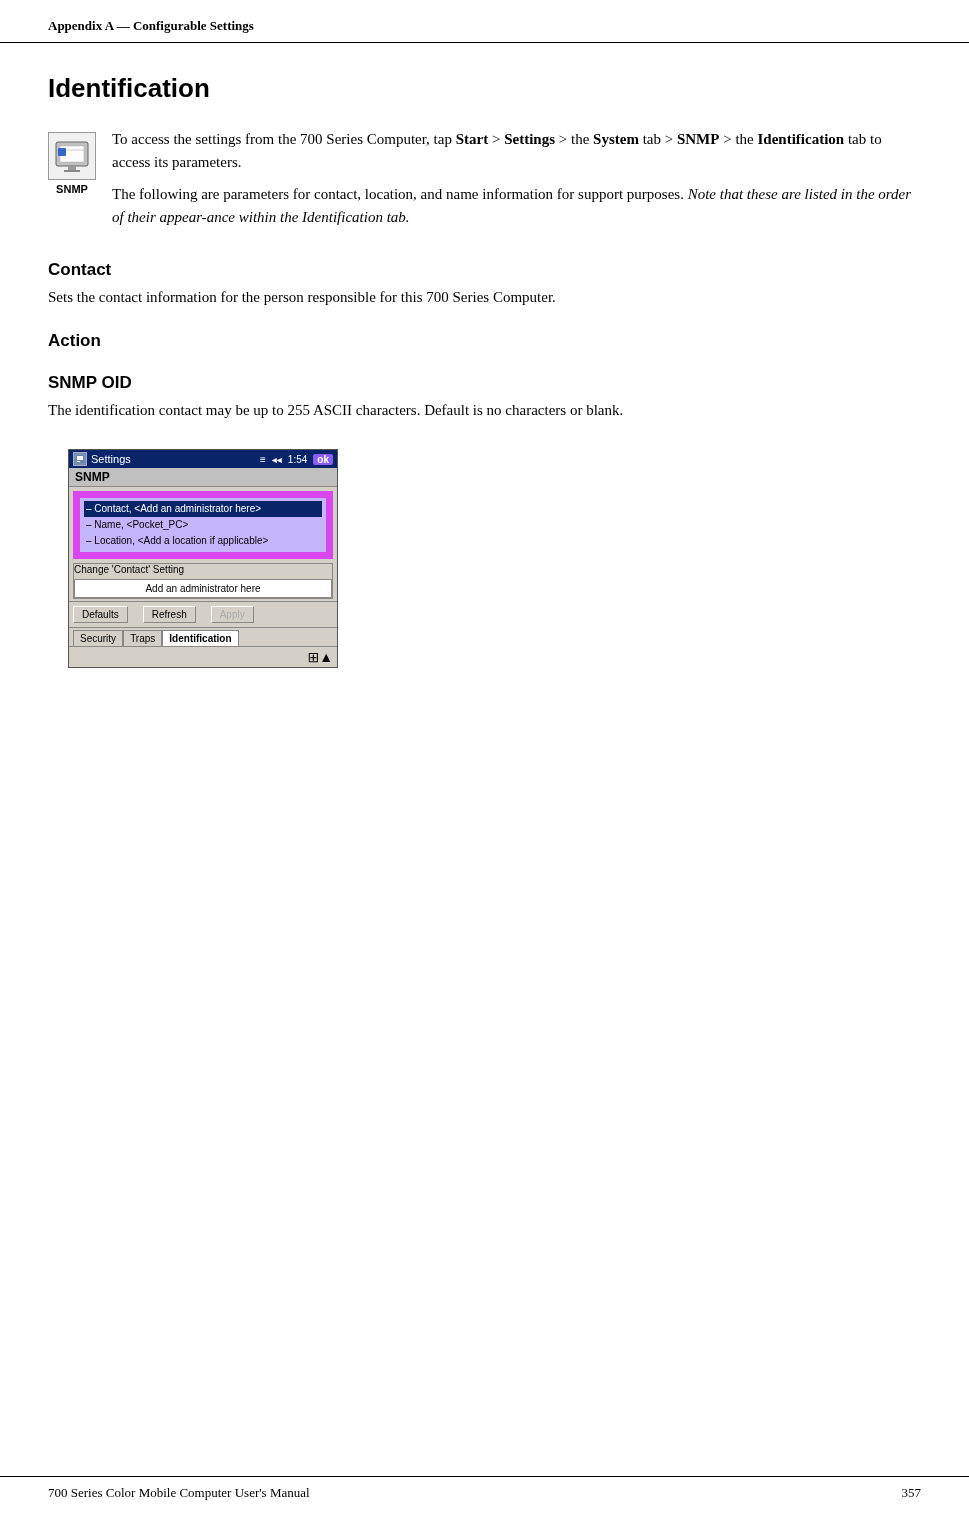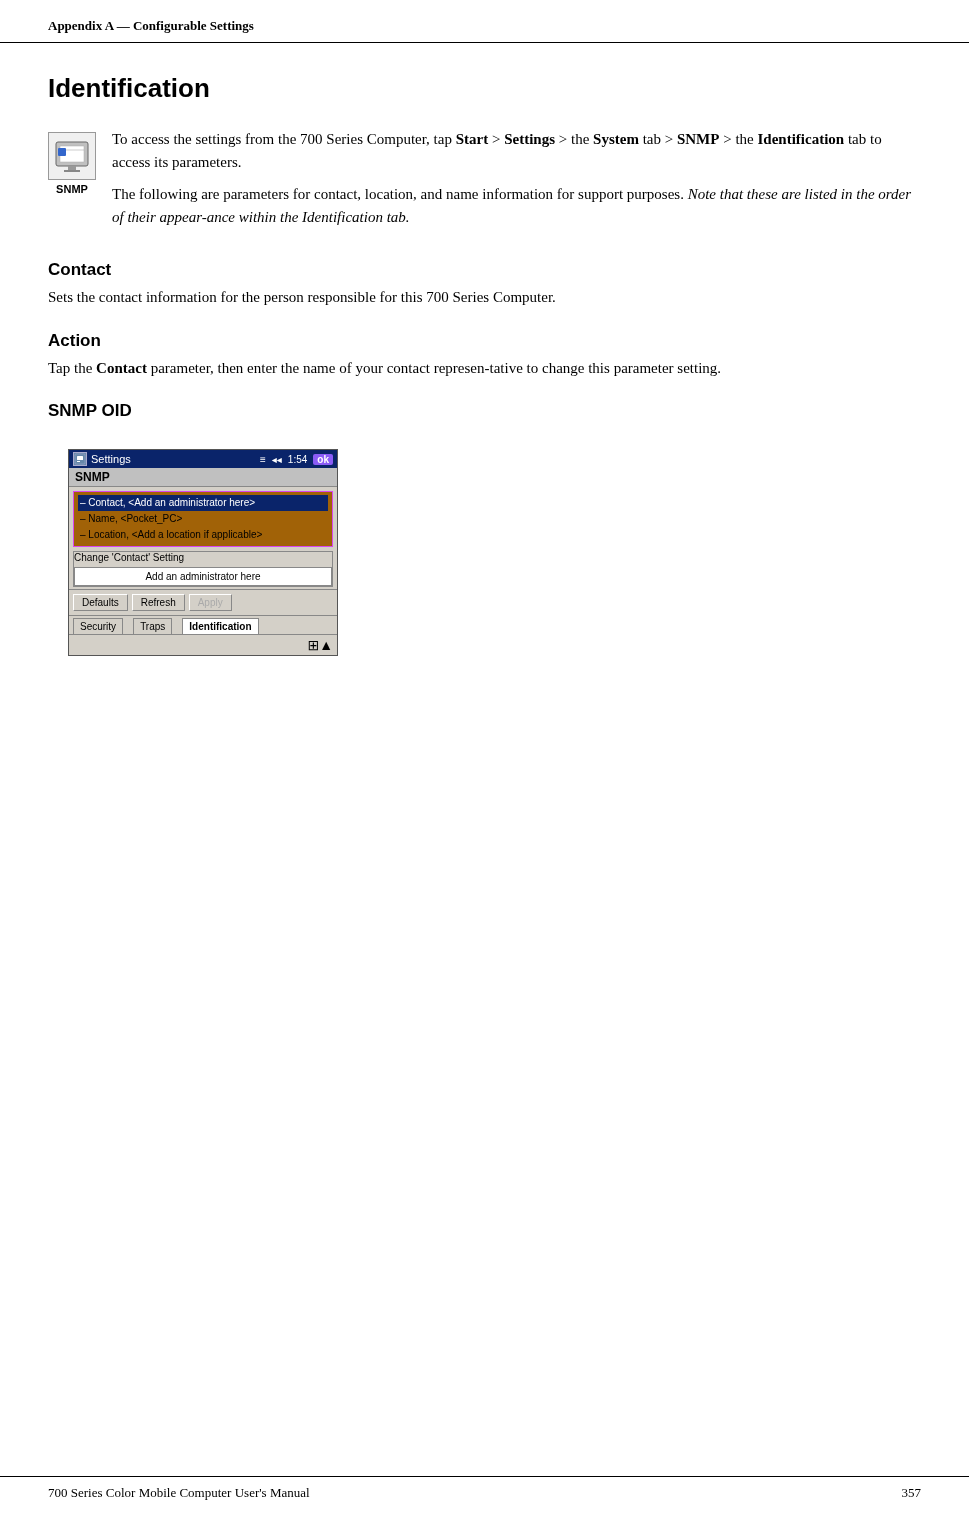--- a/index.html
+++ b/index.html
@@ -179,23 +179,23 @@
     .screen-header {
       background: #c0c0c0;
       padding: 2px 6px;
       font-weight: bold;
       font-size: 12px;
       border-bottom: 1px solid #888;
     }
 
     
     .screen-treelist {
-      background: #a16207;
+      background: #c4b5fd;
       margin: 4px;
-      border: 1px solid #d946ef;
+      border: 7px solid #d946ef;
       padding: 3px 4px;
       font-size: 10px;
       line-height: 1.6;
     }
 
     .screen-tree-item {
       color: #000;
       padding-left: 2px;
     }
 
@@ -222,21 +222,21 @@
       border: 1px solid #888;
       padding: 3px 4px;
       font-size: 10px;
       width: 100%;
       text-align: center;
     }
 
     
     .screen-button-row {
       display: flex;
-      gap: 4px;
+      gap: 15px;
       padding: 4px;
       background: #d4d0c8;
       border-top: 1px solid #888;
     }
 
     .screen-button {
       background: #d4d0c8;
       border: 1px solid #888;
       border-top-color: #fff;
       border-left-color: #fff;
@@ -249,21 +249,21 @@
     .screen-button.disabled {
       color: #aaa;
     }
 
     
     .screen-tabbar {
       display: flex;
       background: #d4d0c8;
       border-top: 1px solid #888;
       padding: 2px 4px 0 4px;
-      gap: 10px;
+      gap: 0;
       align-items: flex-end;
     }
 
     .screen-tab {
       background: #d4d0c8;
       border: 1px solid #888;
       border-bottom: none;
       padding: 2px 6px;
       font-size: 10px;
       font-family: Arial, sans-serif;
@@ -322,26 +322,26 @@
       </p>
     </div>
   </div>
 
   <h2 class="section-heading">Contact</h2>
   <p class="section-body">
     Sets the contact information for the person responsible for this 700 Series Computer.
   </p>
 
   <h2 class="section-heading">Action</h2>
+
+  <h2 class="section-heading">SNMP OID</h2>
+
   <p class="section-body">
-    Tap the <strong>Contact</strong> parameter, then enter the name of your contact represen-tative to change this parameter setting.
+    The identification contact may be up to 255 ASCII characters. Default is no characters or blank.
   </p>
-
-  <h2 class="section-heading">SNMP OID</h2>
-
 
   <div class="screenshot-container">
     <div class="screenshot">
 
       <div class="screen-titlebar">
         <div class="screen-titlebar-left">
           <div class="screen-titlebar-icon">
             <svg width="12" height="12" viewBox="0 0 12 12">
               <rect x="1" y="1" width="10" height="10" rx="1" fill="#6688aa" stroke="#aac" stroke-width="0.5"></rect>
               <rect x="3" y="3" width="6" height="4" fill="white" rx="0.5"></rect>

